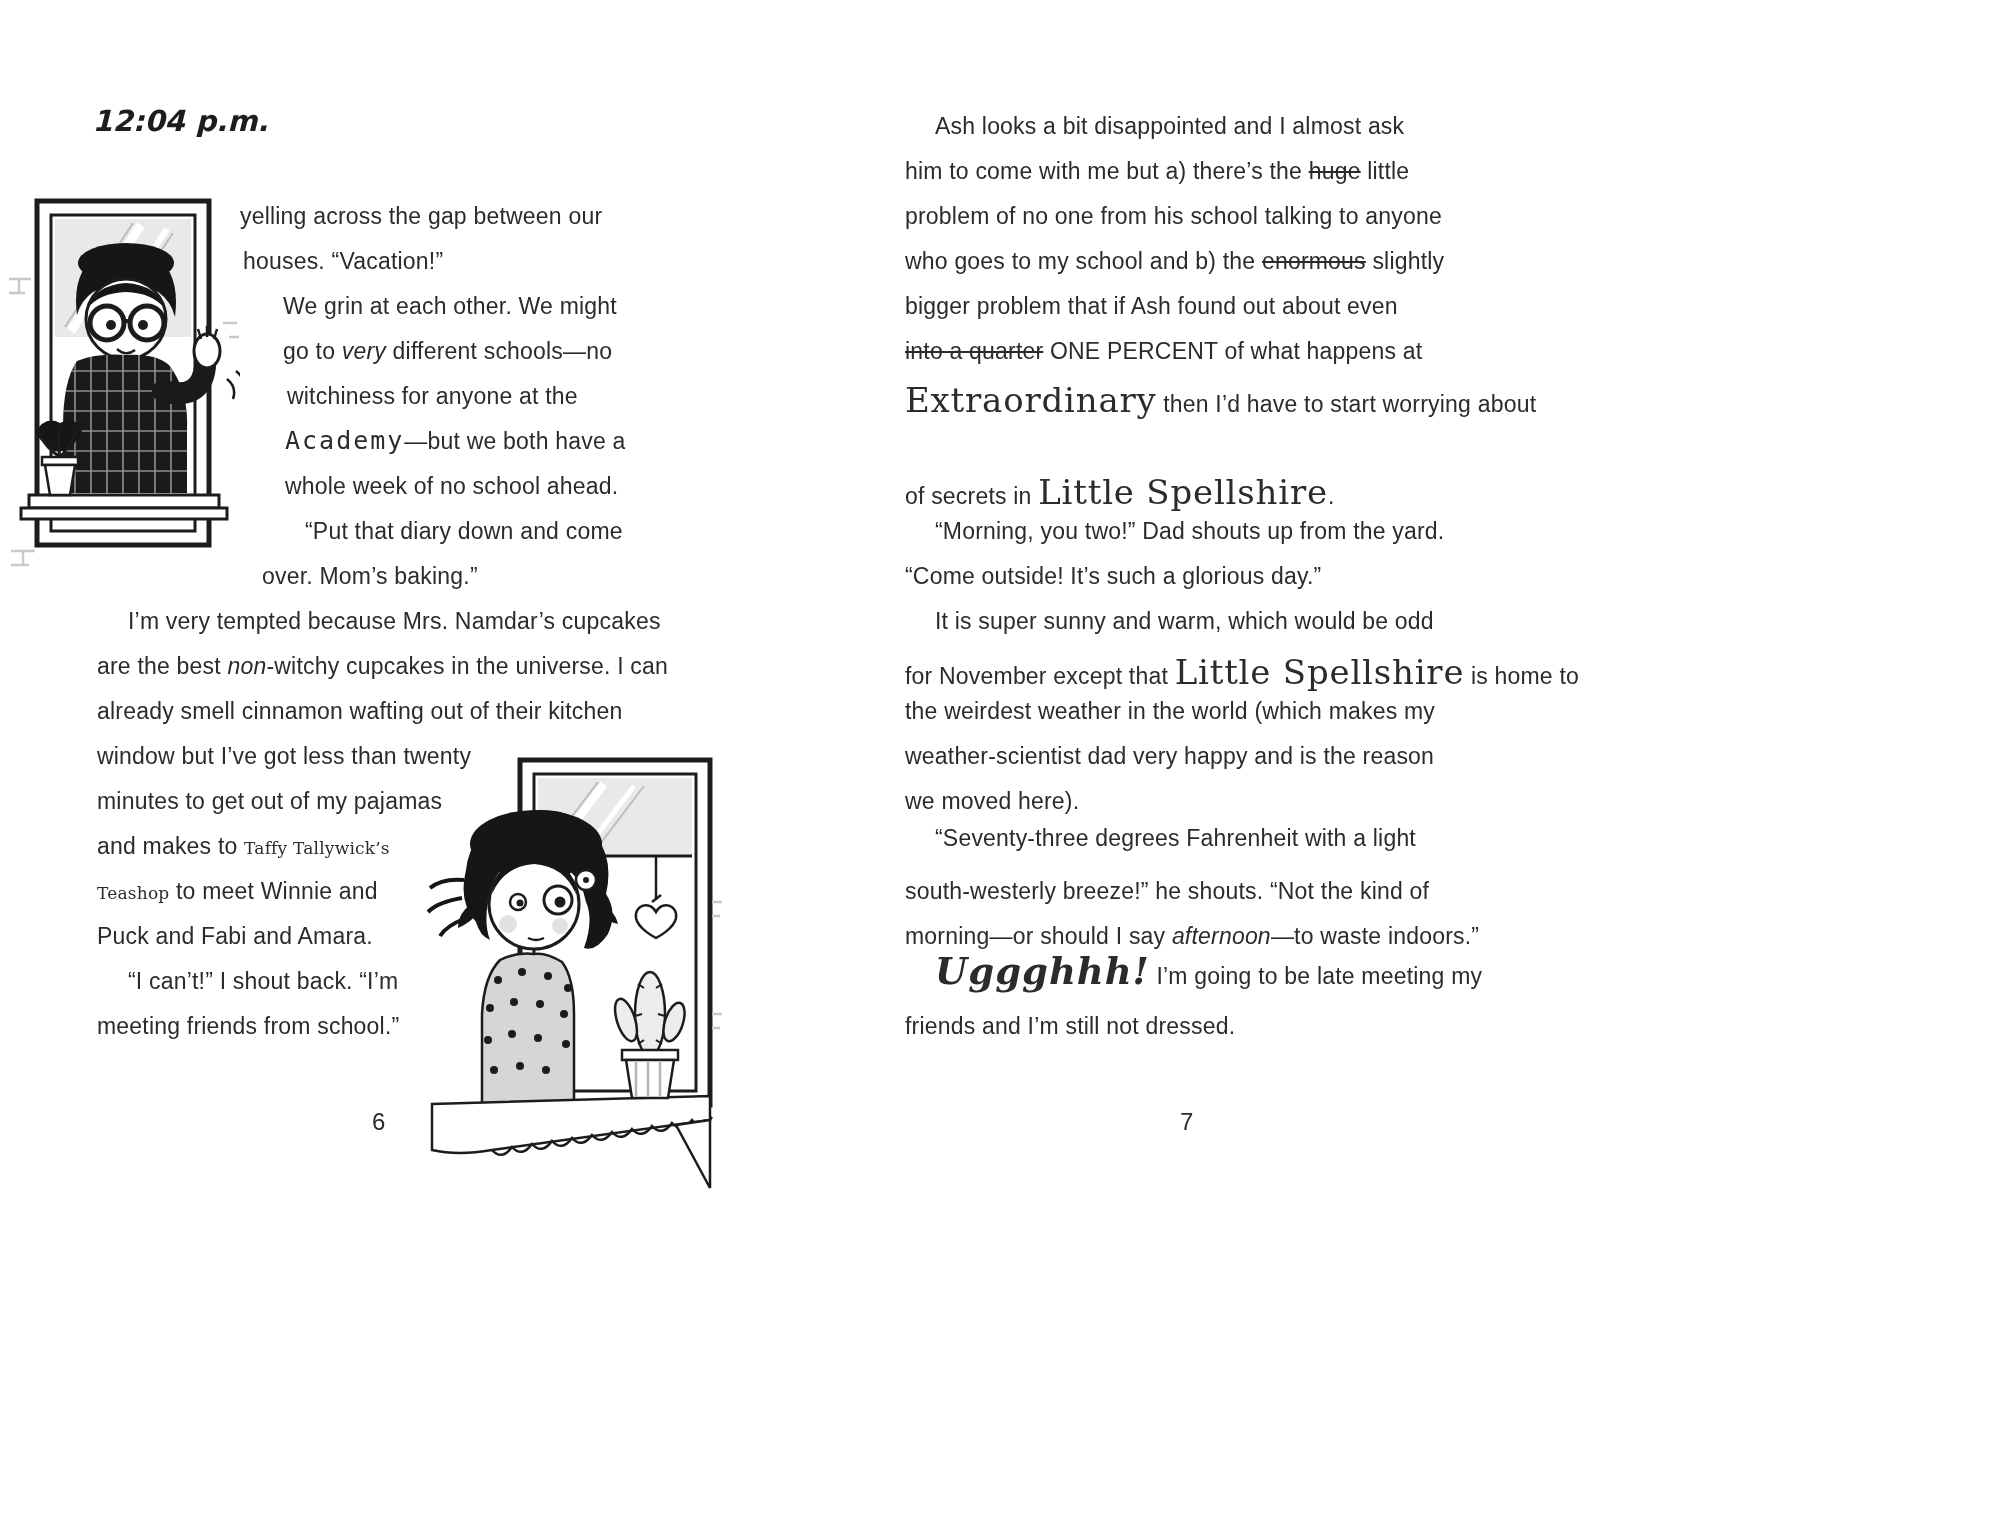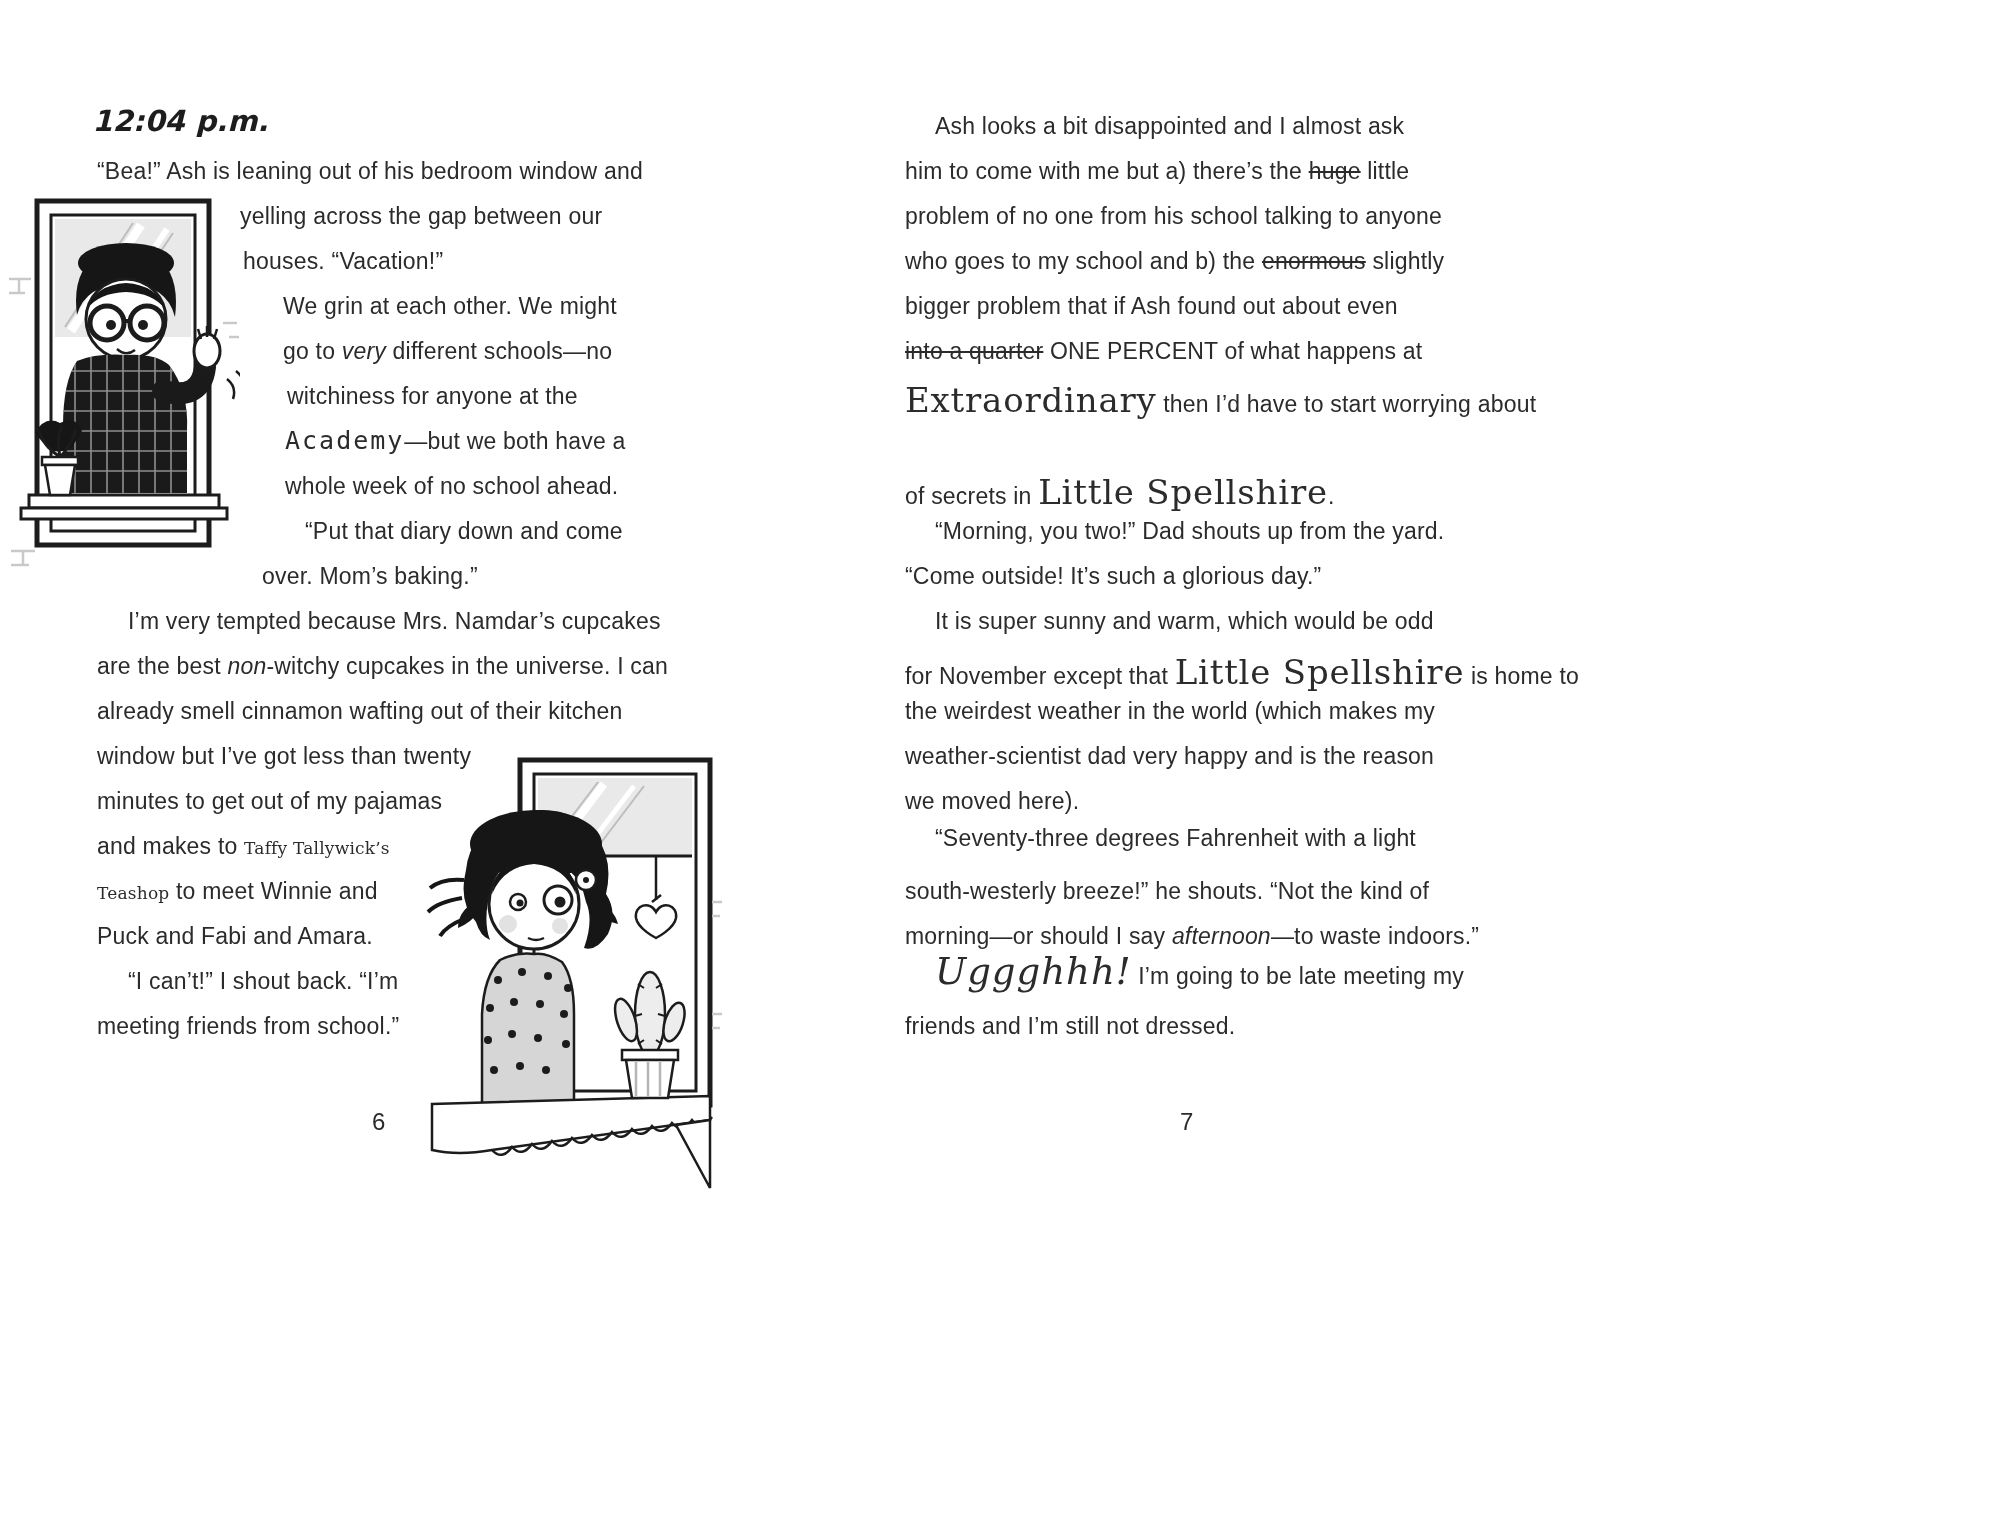--- a/index.html
+++ b/index.html
@@ -17,21 +17,21 @@
     font-size:23px;
     line-height:1;
     white-space:pre;
     letter-spacing:0.2px;
   }
   .it      { font-style:italic; }
   .strike  { text-decoration:line-through; text-decoration-thickness:2px; }
   .academy { font-family:"DejaVu Sans Mono", monospace; font-size:25px; letter-spacing:2px; }
   .teashop { font-family:"DejaVu Serif", serif; font-size:17px; }
   .fancy   { font-family:"DejaVu Serif", serif; font-size:34px; letter-spacing:0.8px; }
-  .ugg     { font-family:"DejaVu Serif", serif; font-style:italic; font-weight:400; font-size:37px; letter-spacing:1px; }
+  .ugg     { font-family:"DejaVu Serif", serif; font-style:italic; font-weight:700; font-size:37px; letter-spacing:1px; }
   .time-header {
     position:absolute; left:95px; top:104px;
     font-family:"DejaVu Sans", sans-serif;
     font-weight:700; font-style:italic;
     font-size:29px; color:#1d1d1d;
     transform:skewX(-3deg);
   }
   .pagenum { position:absolute; font-size:24px; color:#2b2b2b; }
   .illus { position:absolute; }
   .illus.boy  { left:5px;  top:195px; width:235px; height:390px; }
@@ -166,21 +166,20 @@
           <ellipse cx="208" cy="268" rx="9" ry="22" fill="#ededed" stroke="#1c1c1c" stroke-width="2.5" transform="rotate(-18 208 268)"></ellipse>
           <ellipse cx="256" cy="270" rx="9" ry="20" fill="#ededed" stroke="#1c1c1c" stroke-width="2.5" transform="rotate(18 256 270)"></ellipse>
           <path d="M226 236 l-6 -4 M238 236 l6 -4 M224 262 l-7 2 M240 262 l7 2 M226 288 l-6 4 M238 288 l6 4" stroke="#1c1c1c" stroke-width="2"></path>
           <path d="M204 298 h56 v10 h-56 Z" fill="#ffffff" stroke="#1c1c1c" stroke-width="2.5"></path>
           <path d="M208 308 h48 l-6 38 h-36 Z" fill="#ffffff" stroke="#1c1c1c" stroke-width="2.5"></path>
           <path d="M218 310 v34 M230 310 v35 M242 310 v34" stroke="#b5b5b5" stroke-width="2.5"></path>
         </g>
       </svg>
     </figure>
 
-    <div class="line" style="left:97px;top:160px"><span>“Bea!” Ash is leaning out of his bedroom window and</span></div>
     <div class="line" style="left:240px;top:205px"><span>yelling across the gap between our</span></div>
     <div class="line" style="left:243px;top:250px"><span>houses. “Vacation!”</span></div>
     <div class="line" style="left:283px;top:295px"><span>We grin at each other. We might</span></div>
     <div class="line" style="left:283px;top:340px"><span>go to </span><span class="it">very</span><span> different schools—no</span></div>
     <div class="line" style="left:287px;top:385px"><span>witchiness for anyone at the</span></div>
     <div class="line" style="left:285px;top:428px"><span class="academy">Academy</span><span>—but we both have a</span></div>
     <div class="line" style="left:285px;top:475px"><span>whole week of no school ahead.</span></div>
     <div class="line" style="left:305px;top:520px"><span>“Put that diary down and come</span></div>
     <div class="line" style="left:262px;top:565px"><span>over. Mom’s baking.”</span></div>
     <div class="line" style="left:128px;top:610px"><span>I’m very tempted because Mrs. Namdar’s cupcakes</span></div>

